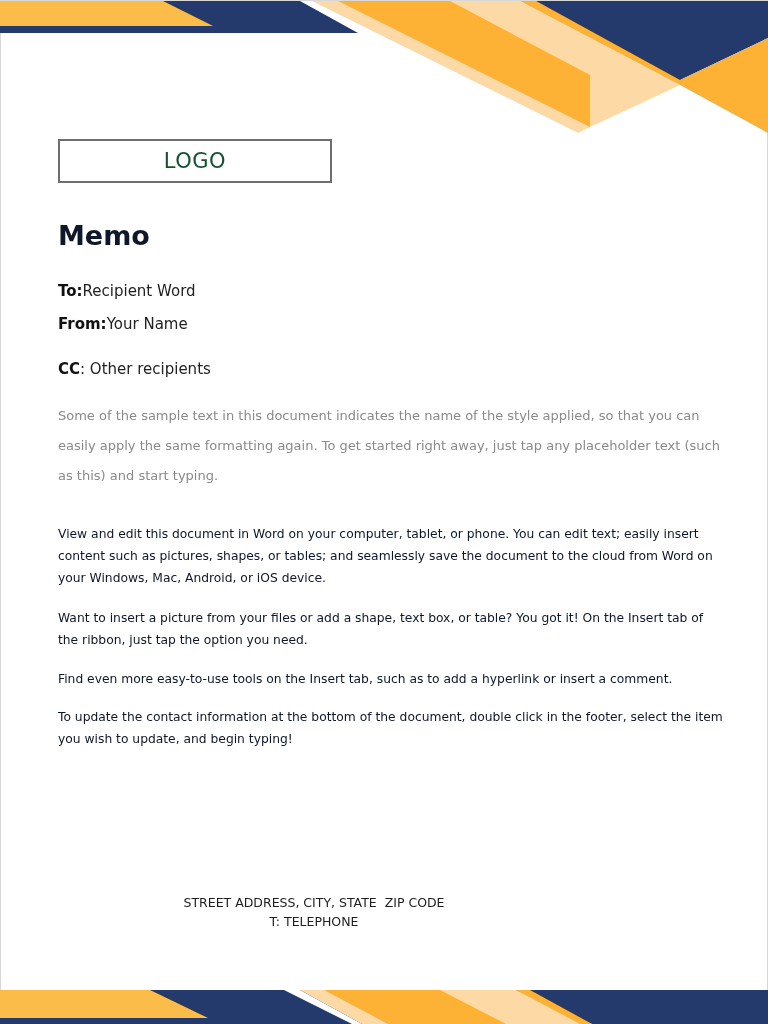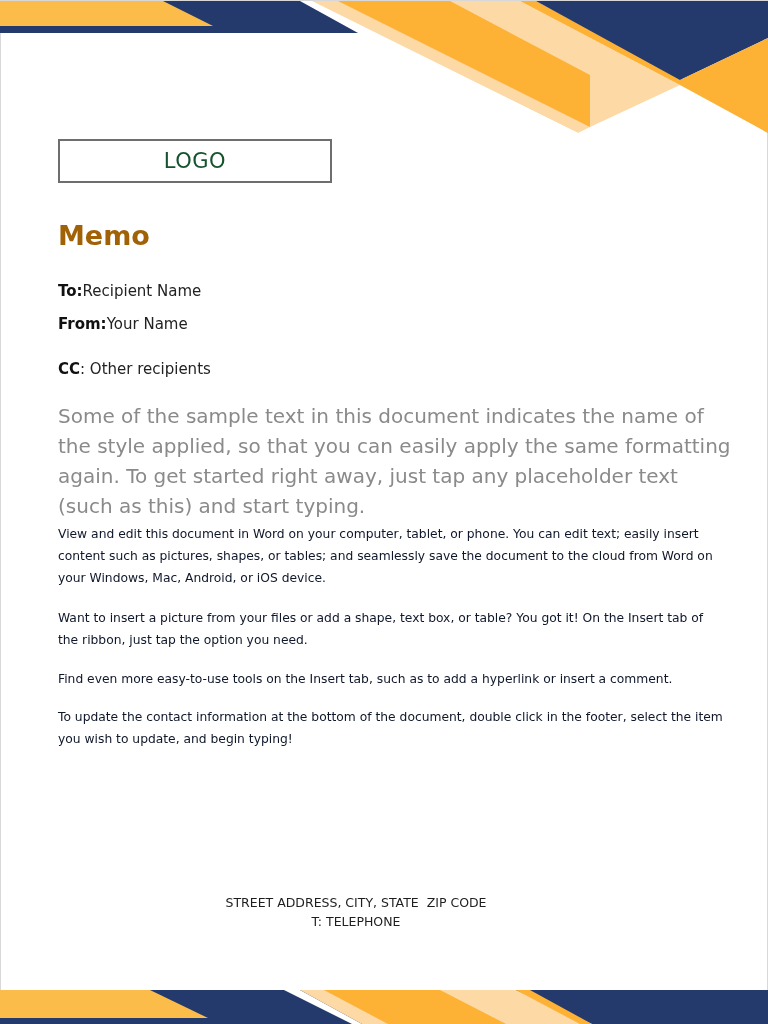--- a/index.html
+++ b/index.html
@@ -14,37 +14,37 @@
   }
   svg.deco { position: absolute; left: 0; }
   .logo-box {
     position: absolute; left: 58px; top: 139px; width: 270px; height: 40px;
     border: 2px solid #6e6e70; box-sizing: content-box;
     display: flex; align-items: center; justify-content: center;
     color: #14532d; font-size: 21px; letter-spacing: 0.5px;
   }
   .memo-title {
     position: absolute; left: 58px; top: 220px;
-    font-size: 27px; font-weight: bold; color: #a16207;
+    font-size: 27px; font-weight: bold; color: #0f172a;
   }
   .field {
     position: absolute; left: 58px; font-size: 15px; color: #222;
   }
   .field b { font-weight: bold; color: #111; margin-top: 36px; }
   .intro {
     position: absolute; left: 58px; top: 401px; width: 680px;
-    font-size: 20px; line-height: 30px; color: #8a8a8a;
+    font-size: 13px; line-height: 30px; color: #8a8a8a;
   }
   .body-p {
     position: absolute; left: 58px; width: 665px;
     font-size: 12.3px; line-height: 22px; color: #0f172a;
   }
   .footer {
     position: absolute; left: 0; width: 628px; top: 893px;
-    text-align: center; font-size: 12.5px; line-height: 19px; color: #1e1e1e; padding-left: 42px;
+    text-align: center; font-size: 12.5px; line-height: 19px; color: #1e1e1e;
   }
 </style>
 </head>
 <body>
 
 <div class="page"></div>
 
 <svg class="deco" width="768" height="140" style="top:0" viewBox="0 0 768 140">
 
   <polygon points="0,1 300,1 358,33 0,33" fill="#243a6c"></polygon>
@@ -62,21 +62,21 @@
   <polygon points="536,1 768,1 768,38 680,80" fill="#243a6c"></polygon>
 
   <polygon points="768,38 680,80 768,133" fill="#fdb135"></polygon>
 </svg>
 
 <div class="logo-box">LOGO</div>
 
 <div class="memo-title">Memo</div>
 
 <div class="field" style="top:282px">
-  <b>To:</b><span>Recipient Name</span>
+  <b>To:</b><span>Recipient Word</span>
 </div>
 <div class="field" style="top:315px">
   <b>From:</b><span>Your Name</span>
 </div>
 <div class="field" style="top:360px">
   <b>CC</b><span>:</span><span> Other recipients</span>
 </div>
 
 <div class="intro">Some of the sample text in this document indicates the name of the style applied, so that you can easily apply the same formatting again. To get started right away, just tap any placeholder text (such as this) and start typing.</div>
 

